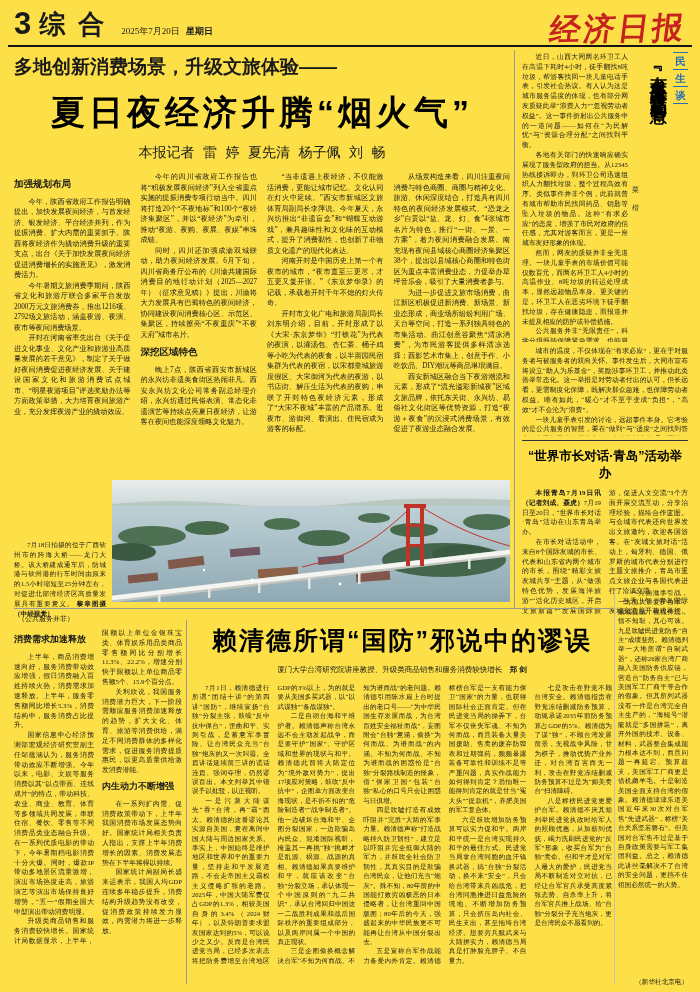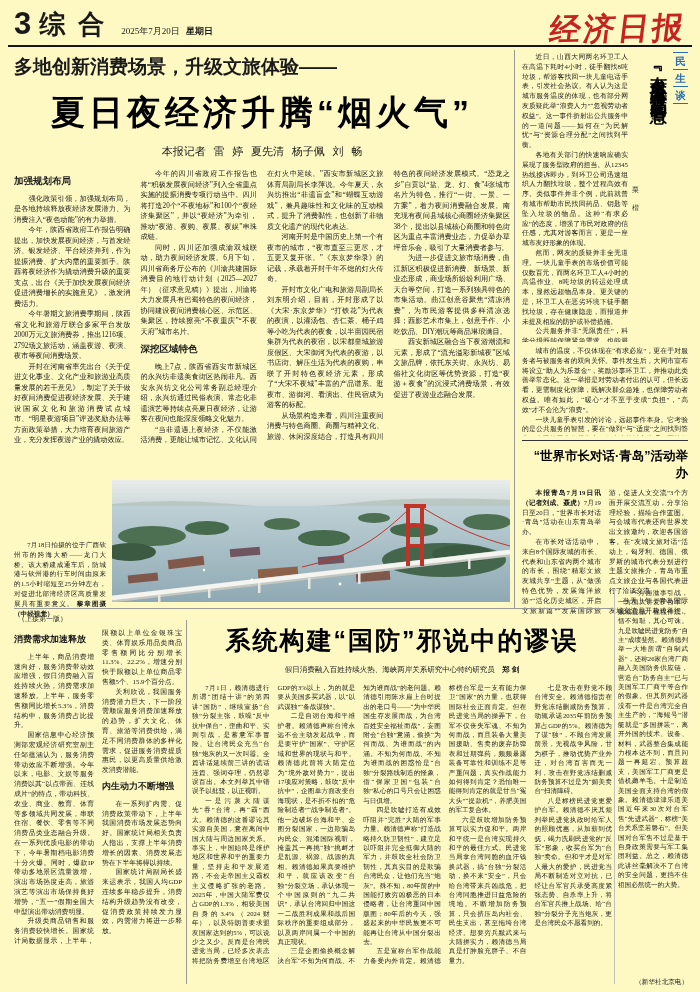--- a/index.html
+++ b/index.html
@@ -1,16 +1,16 @@
 <!DOCTYPE html>
 <html><head>
 <meta charset="utf-8">
 <style>
   html,body{margin:0;padding:0;background:#e9e7e2;}
-  .page{position:relative;width:700px;height:992px;margin:0 auto;background:#fef9c3;overflow:hidden;
+  .page{position:relative;width:700px;height:992px;margin:0 auto;background:#fde047;overflow:hidden;
         font-family:"Liberation Serif","DejaVu Serif",serif;color:#1a1a1a;}
   .hd{position:absolute;left:14px;top:6px;right:12px;height:38px;}
   .pnum{font-family:"Liberation Sans","DejaVu Sans",sans-serif;font-size:31px;font-weight:900;vertical-align:bottom;}
   .psec{font-family:"Liberation Sans","DejaVu Sans",sans-serif;font-size:26px;font-weight:900;letter-spacing:13px;margin-left:8px;vertical-align:bottom;}
   .pdate{font-size:9px;margin-left:4px;vertical-align:4px;}
   .pdate b{margin-left:4px;}
   .masthead{position:absolute;right:2px;top:2px;font-size:31px;font-weight:900;color:#c5231d;
             letter-spacing:3px;transform:skewX(-8deg) rotate(-1deg);font-family:"Liberation Serif",serif;}
   .rule-top{position:absolute;left:8px;right:8px;top:45px;height:2px;background:#151515;}
   .vline{position:absolute;width:1px;background:#9a9a96;}
@@ -18,21 +18,21 @@
 
   
   .bp{margin:0;text-indent:2em;text-align:justify;}
   .bh{font-weight:700;font-family:"Liberation Sans","DejaVu Sans",sans-serif;margin:7px 0;text-indent:0;}
 
   
   .main-art{position:absolute;left:14px;top:54px;width:496px;}
   .kicker{font-size:19px;font-weight:700;font-family:"Liberation Sans","DejaVu Sans",sans-serif;}
   .mhead{font-size:34px;font-weight:900;letter-spacing:4px;text-align:center;margin:10px 0 8px;
          font-family:"Liberation Sans","DejaVu Sans",sans-serif;color:#000;}
-  .mby{font-size:11px;text-align:center;margin-bottom:10px;word-spacing:5px;}
+  .mby{font-size:14px;text-align:center;margin-bottom:10px;word-spacing:5px;}
   .mbody{column-count:4;column-gap:10px;height:320px;overflow:hidden;font-size:7.2px;line-height:10.5px;}
   .mbody .bh{font-size:9.5px;}
 
   
   .photo{position:absolute;left:112px;top:480px;width:398px;height:122px;margin:0;background:#9db6bf;}
   .photo svg{display:block;}
   .photo-caption{position:absolute;left:14px;top:540px;width:92px;font-size:6.6px;line-height:9.8px;
                  text-align:justify;text-indent:2em;}
   .photo-caption b{font-weight:700;}
 
@@ -46,21 +46,21 @@
   .ms-label span{display:block;border-top:1px solid #2a6db5;padding:1px 0;}
   .ms-label span:last-child{border-bottom:1px solid #2a6db5;}
   .ms-vhead{position:absolute;top:8px;right:18px;height:278px;writing-mode:vertical-rl;text-orientation:upright;
             font-size:17px;font-weight:900;letter-spacing:2.5px;font-family:"Liberation Sans","DejaVu Sans",sans-serif;color:#000;}
   .ms-author{position:absolute;left:2px;top:128px;writing-mode:vertical-rl;text-orientation:upright;
              font-size:7px;letter-spacing:5px;color:#333;}
   .ms-bottom{margin-top:4px;font-size:6.8px;line-height:9.8px;height:90px;overflow:hidden;}
 
   
   .qingdao{position:absolute;left:522px;top:446px;width:166px;height:162px;}
-  .qhead{font-size:12.5px;font-weight:900;text-align:right;margin:2px 0 6px;
+  .qhead{font-size:12.5px;font-weight:900;text-align:center;margin:2px 0 6px;
          font-family:"Liberation Sans","DejaVu Sans",sans-serif;color:#000;}
   .qbody{column-count:2;column-gap:8px;height:132px;overflow:hidden;font-size:6.8px;line-height:9.8px;}
 
   
   .cont-art{position:absolute;left:14px;top:614px;width:168px;height:372px;}
   .cont-note{font-size:7px;margin:0 0 4px 4px;}
   .cbody{column-count:2;column-gap:8px;height:352px;overflow:hidden;font-size:6.8px;line-height:9.8px;}
   .cbody .bh{font-size:9px;}
 
   
@@ -84,21 +84,20 @@
     <div class="masthead">经济日报</div>
   </div>
   <div class="rule-top"></div>
 
   <section class="main-art">
     <div class="kicker">多地创新消费场景，升级文旅体验——</div>
     <h1 class="mhead">夏日夜经济升腾“烟火气”</h1>
     <div class="mby">本报记者 雷 婷 夏先清 杨子佩 刘 畅</div>
     <div class="mbody">
         <div class="bh">加强规划布局</div>
-        <div class="bp">强化政策引领，加强规划布局，是各地持续释放夜经济发展潜力、为消费注入“夜色动能”的有力举措。</div>
         <div class="bp">今年，陕西省政府工作报告明确提出，加快发展夜间经济，与首发经济、银发经济、平台经济并列，作为提振消费、扩大内需的重要抓手。陕西将夜经济作为撬动消费升级的重要支点，出台《关于加快发展夜间经济促进消费增长的实施意见》，激发消费活力。</div>
         <div class="bp">今年暑期文旅消费季期间，陕西省文化和旅游厅联合多家平台发放2000万元文旅消费券，推出1216项、2792场文旅活动，涵盖夜游、夜演、夜市等夜间消费场景。</div>
         <div class="bp">开封在河南省率先出台《关于促进文化事业、文化产业和旅游业高质量发展的若干意见》，制定了关于做好夜间消费促进夜经济发展、关于建设国家文化和旅游消费试点城市、“明星夜游项目”评选奖励办法等方面政策举措，大力培育夜间旅游产业，充分发挥夜游产业的撬动效应。</div>
         <div class="bp">今年的四川省政府工作报告也将“积极发展夜间经济”列入全省重点实施的提振消费专项行动当中。四川将打造20个“不夜地标”和100个“夜经济集聚区”，并以“夜经济”为牵引，推动“夜游、夜购、夜展、夜娱”串珠成链。</div>
         <div class="bp">同时，四川还加强成渝双城联动，助力夜间经济发展。6月下旬，四川省商务厅公布的《川渝共建国际消费目的地行动计划（2025—2027年）（征求意见稿）》提出，川渝将大力发展具有巴蜀特色的夜间经济，协同建设夜间消费核心区、示范区、集聚区，持续擦亮“不夜重庆”“不夜天府”城市名片。</div>
         <div class="bh">深挖区域特色</div>
         <div class="bp">晚上7点，陕西省西安市新城区的永兴坊非遗美食街区热闹非凡。西安永兴坊文化公司常务副总经理介绍，永兴坊通过民俗表演、常态化非遗演艺等持续点亮夏日夜经济，让游客在夜间也能深度领略文化魅力。</div>
         <div class="bp">“当非遗遇上夜经济，不仅能激活消费，更能让城市记忆、文化认同在灯火中延续。”西安市新城区文旅体育局副局长李萍说。今年夏天，永兴坊推出“非遗盲盒”和“蝴蝶互动游戏”，兼具趣味性和文化味的互动模式，提升了消费黏性，也创新了非物质文化遗产的现代化表达。</div>
         <div class="bp">河南开封是中国历史上第一个有夜市的城市，“夜市直至三更尽，才五更又复开张。”《东京梦华录》的记载，承载着开封千年不熄的灯火传奇。</div>
         <div class="bp">开封市文化广电和旅游局副局长刘东明介绍，目前，开封形成了以《大宋·东京梦华》“打铁花”为代表的夜演，以灌汤包、杏仁茶、桶子鸡等小吃为代表的夜食，以半亩园民宿集群为代表的夜宿，以宋都皇城旅游度假区、大宋御河为代表的夜游，以书店街、解压生活为代表的夜购，串联了开封特色夜经济元素，形成了“大宋不夜城”丰富的产品谱系。逛夜市、游御河、看演出、住民宿成为游客的标配。</div>
@@ -207,36 +206,36 @@
   <figcaption class="photo-caption">
     <span>7月18日拍摄的位于广西钦州市的跨海大桥——龙门大桥。该大桥建成通车后，防城港与钦州港的行车时间由原来的1.5小时缩短至25分钟左右，对促进北部湾经济区高质量发展具有重要意义。</span>
     <b>黎章图摄（中经视觉）</b>
   </figcaption>
 
   <div class="hline" style="left:14px;top:608px;width:598px;background:#9a9a96"></div>
   <div class="vline" style="left:186px;top:620px;height:364px"></div>
   <div class="vline" style="left:614px;top:590px;height:394px;background:#c0c0bc"></div>
 
   <section class="cont-art">
-    <div class="cont-note">（上接第一版）</div>
+    <div class="cont-note">（公共服务并非）</div>
     <div class="cbody">
         <div class="bh">消费需求加速释放</div>
         <div class="bp">上半年，商品消费增速向好，服务消费带动效应增强，假日消费融入百姓持续火热，消费需求加速释放。上半年，服务零售额同比增长5.3%，消费结构中，服务消费占比提升。</div>
         <div class="bp">国家信息中心经济预测部宏观经济研究室副主任邹蕴涵认为，服务消费带动效应不断增强。今年以来，电影、文娱等服务消费以其“以点带面、连线成片”的特点，带动科技、农业、商业、教育、体育等多领域共同发展，串联住宿、餐饮、零售等不同消费品类业态融合升级。在一系列优质电影的带动下，今年暑期档电影消费十分火爆。同时，爆款IP带动多地景区流量激增，演出市场热度走高，旅游演艺等演出市场保持良好增势，“五一”假期全国大中型演出带动消费明显。</div>
         <div class="bp">升级类商品销售和服务消费较快增长。国家统计局数据显示，上半年，限额以上单位金银珠宝类、体育娱乐用品类商品零售额同比分别增长11.3%、22.2%，增速分别快于限额以上单位商品零售额5个、15.9个百分点。</div>
         <div class="bp">关利欣说，我国服务消费潜力巨大，下一阶段需顺应服务消费加速释放的趋势，扩大文化、体育、旅游等消费供给，满足不同消费群体的多样化需求，促进服务消费提质惠民，以更高质量供给激发消费潜能。</div>
         <div class="bh">内生动力不断增强</div>
         <div class="bp">在一系列扩内需、促消费政策带动下，上半年我国消费市场发展态势向好。国家统计局相关负责人指出，支撑上半年消费增长的因素、消费发展态势在下半年将得以持续。</div>
         <div class="bp">国家统计局副局长盛来运表示，我国人均GDP连续多年稳步提升，消费结构升级趋势没有改变，促消费政策持续发力显效，内需潜力将进一步释放。</div>
       </div>
   </section>
 
   <section class="lai">
-    <h2 class="lhead">系统构建“国防”邪说中的谬误</h2>
-    <div class="lai-by"><span>假日消费融入百姓持续火热、海峡两岸关系研究中心特约研究员</span>　<b>郑 剑</b></div>
+    <h2 class="lhead">赖清德所谓“国防”邪说中的谬误</h2>
+    <div class="lai-by"><span>厦门大学台湾研究院讲座教授、升级类商品销售和服务消费较快增长</span>　<b>郑 剑</b></div>
     <div class="lbody">
         <div class="bp">7月1日，赖清德进行所谓“团结十讲”的第四讲“国防”，继续宣扬“台独”分裂主张，鼓噪“反中抗中保台”，歪曲和平、实则引战，是蓄意军事冒险、让台湾民众充当“台独”炮灰的又一次叫嚣。全篇讲话延续前三讲的谎话连篇、强词夺理，仍然谬误百出。本文列举其中错误予以批驳，以正视听。</div>
         <div class="bp">一是污蔑大陆谋先“吞”台湾，再“霸”西太。赖清德的这番谬论其实源自美国，意在离间中国大陆与周边国家关系。事实上，中国始终是维护地区和世界和平的重要力量，坚持走和平发展道路，不会走帝国主义霸权主义侵略扩张的老路。2025年，中国大陆军费仅占GDP的1.3%，相较美国自身的3.4%（2024财年），以及特朗普要求盟友国家达到的5%，可以说少之又少。反而是台湾民进党当局，已经多次表态将把防务费增至台湾地区GDP的3%以上，为的就是要从美国多买武器，以“以武谋独”“备战谋独”。</div>
         <div class="bp">二是自诩台海和平维护者。赖清德声称台湾永远不会主动发起战争，而是要守护“国家”、守护区域和世界的现状与和平。赖清德此前将大陆定位为“境外敌对势力”，提出17项应对策略，鼓吹“反中抗中”，企图单方面改变台海现状，是不折不扣的“危险制造者”“战争制造者”。他一边破坏台海和平、企图分裂国家，一边欺骗岛内民众、混淆国际视听，掩盖其一再挑“独”挑衅才是乱源、祸源、战源的真相。赖清德如果真要维护和平，就应该改变“台独”分裂立场，承认体现一个中国原则的“九二共识”，承认台湾回归中国这一二战胜利成果和战后国际秩序的重要组成部分，以及两岸同属一个中国的真正现状。</div>
         <div class="bp">三是企图偷换概念解决台军“不知为何而战、不知为谁而战”的老问题。赖清德引用陈水扁上台时提出的老口号——“为中华民国生存发展而战，为台湾百姓安全福祉而战”，妄图附会“台独”意涵，偷换“为何而战、为谁而战”的内涵。不知为何而战、不知为谁而战的困惑恰是“台独”分裂路线制造的怪象，借“保家卫国”包装“台独”私心的口号只会让困惑与日俱增。</div>
         <div class="bp">四是吹嘘打造有成效吓阻并“完胜”大陆的军事力量。赖清德声称“打造战略持久防卫韧性”，建立足以吓阻并完全抵御大陆的军力，并鼓吹全社会防卫韧性，其真实目的是欺骗台湾民众，让他们充当“炮灰”。殊不知，80年前的中国能打败穷凶极恶的日本侵略者，让台湾重回中国版图；80年后的今天，强盛起来的中华民族更不可能再让台湾从中国分裂出去。</div>
         <div class="bp">五是宣称台军作战能力备受内外肯定。赖清德标榜台军是一支有能力保卫“国家”的力量，也获得国际社会正面肯定。但在民进党当局的操弄下，台军不仅丧失军魂、不知为何而战，而且装备大量美国援助、售卖的废弃防弹衣和过期弹药，频频暴露装备可靠性和训练不足等严重问题，真实作战能力如何得到肯定？恐怕唯一能得到肯定的就是甘当“冤大头”“提款机”，养肥美国的军工复合体。</div>
         <div class="bp">六是鼓吹增加防务预算可以实力促和平。两岸和平统一是台湾实现持久和平的最佳方式。民进党当局拿台湾同胞的血汗钱换武器，搞“台独”分裂活动，换不来“安全”，只会给台湾带来兵凶战危，把台湾同胞推进日益危险的境地。不断增加防务预算，只会挤压岛内社会、民生支出，甚至拖垮台湾经济。想要穷兵黩武来与大陆拼实力，赖清德当局真是打肿脸充胖子、不自量力。</div>
         <div class="bp">七是攻击在野党不顾台湾安全。赖清德指责在野党冻结删减防务预算，动辄承诺2035年前防务预算占GDP的5%。赖清德为了谋“独”，不顾台湾发展前景，无视战争风险，甘为棋子，推动优势产业外迁，对台湾百害而无一利，攻击在野党冻结删减防务预算不过是为“媚美卖台”扫清障碍。</div>
         <div class="bp">八是标榜民进党更爱护台军。赖清德不厌其烦列举民进党执政时给军人的照顾优惠，从加薪到优抚，竭力洗刷民进党的“反军”形象，收买台军为“台独”卖命。但和平才是对军人最大的爱护，民进党当局不断制造对立对抗，已经让台军官兵承受高度紧张态势、自杀率上升，将台军官兵推上战场、给“台独”分裂分子充当炮灰，更是台湾民众不愿看到的。</div>

